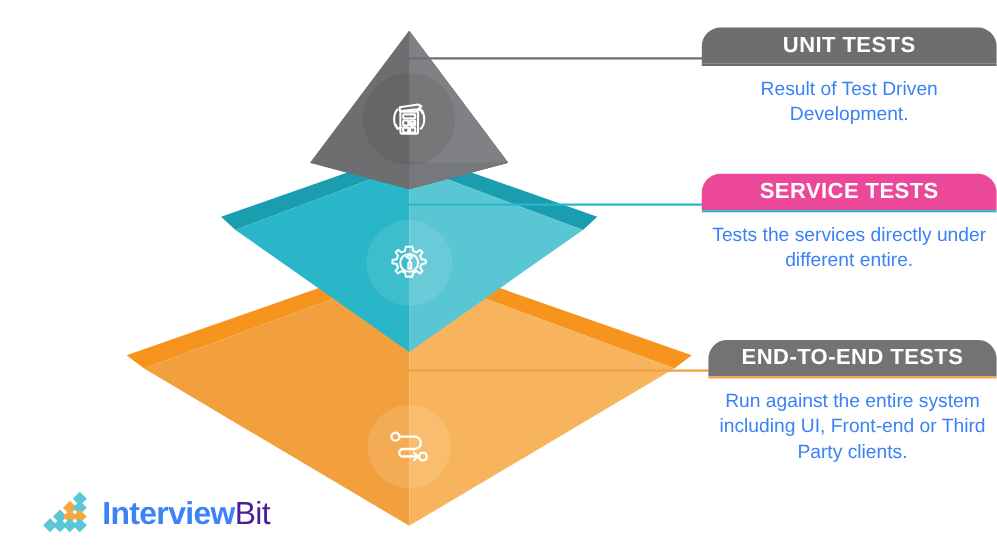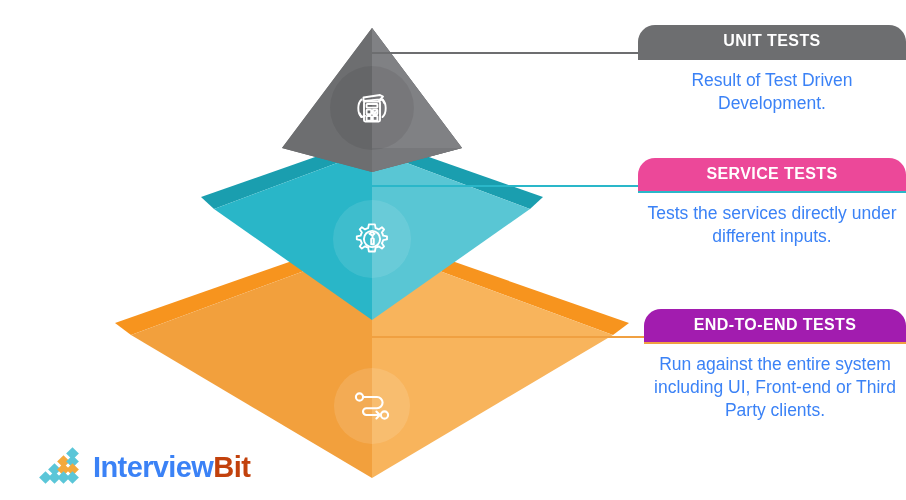--- a/index.html
+++ b/index.html
@@ -24,21 +24,21 @@
   .layer-icon svg{display:block;overflow:visible;}
 
   
   .callout{position:absolute;right:0;}
   .badge{
     height:33px;
     display:flex;align-items:center;justify-content:center;
     border-top-left-radius:17px;
     border-top-right-radius:17px;
     color:#ffffff;
-    font-size:16px;
+    font-size:20px;
     font-weight:bold;
     letter-spacing:0.4px;
     box-sizing:border-box;
     padding:0 14px 1px 14px;
     white-space:nowrap;
   }
   .badge-rule{height:2px;width:100%;}
   .desc{
     margin-top:9px;
     color:#3b82f6;
@@ -52,21 +52,21 @@
   #logo svg{display:block;}
   .logo-text{
     margin-left:9px;
     font-size:29px;
     font-weight:bold;
     letter-spacing:-0.6px;
     line-height:1;
     white-space:nowrap;
   }
   .logo-text .t1{color:#3b82f6;}
-  .logo-text .t2{color:#c2410c;font-weight:bold;margin-top:44px;}
+  .logo-text .t2{color:#4c1d95;font-weight:normal;margin-top:44px;}
 </style>
 </head>
 <body>
 
 <div id="stage">
 
   <div id="pyramid">
     <svg width="906" height="500" viewBox="0 0 906 500" xmlns="http://www.w3.org/2000/svg">
 
       <g>
@@ -159,25 +159,25 @@
     </div>
     <div class="badge-rule" style="background:#6D6E70;"></div>
     <div class="desc">Result of Test Driven Development.</div>
   </div>
 
   <div class="callout" style="top:158px;width:268px;">
     <div class="badge" style="background:#ec4899;width:100%;">
       <span>SERVICE TESTS</span>
     </div>
     <div class="badge-rule" style="background:#2AB7C9;"></div>
-    <div class="desc">Tests the services directly under different inputs.</div>
+    <div class="desc">Tests the services directly under different entire.</div>
   </div>
 
   <div class="callout" style="top:309px;width:262px;">
-    <div class="badge" style="background:#a21caf;width:100%;justify-content:center;">
+    <div class="badge" style="background:#737373;width:100%;justify-content:center;">
       <span>END-TO-END TESTS</span>
     </div>
     <div class="badge-rule" style="background:#F0A041;"></div>
     <div class="desc">Run against the entire system including UI, Front-end or Third Party clients.</div>
   </div>
 
   <div id="logo">
     <span>
       <svg width="56" height="42" viewBox="0 0 56 42" xmlns="http://www.w3.org/2000/svg">
         <g transform="translate(4,3)">

